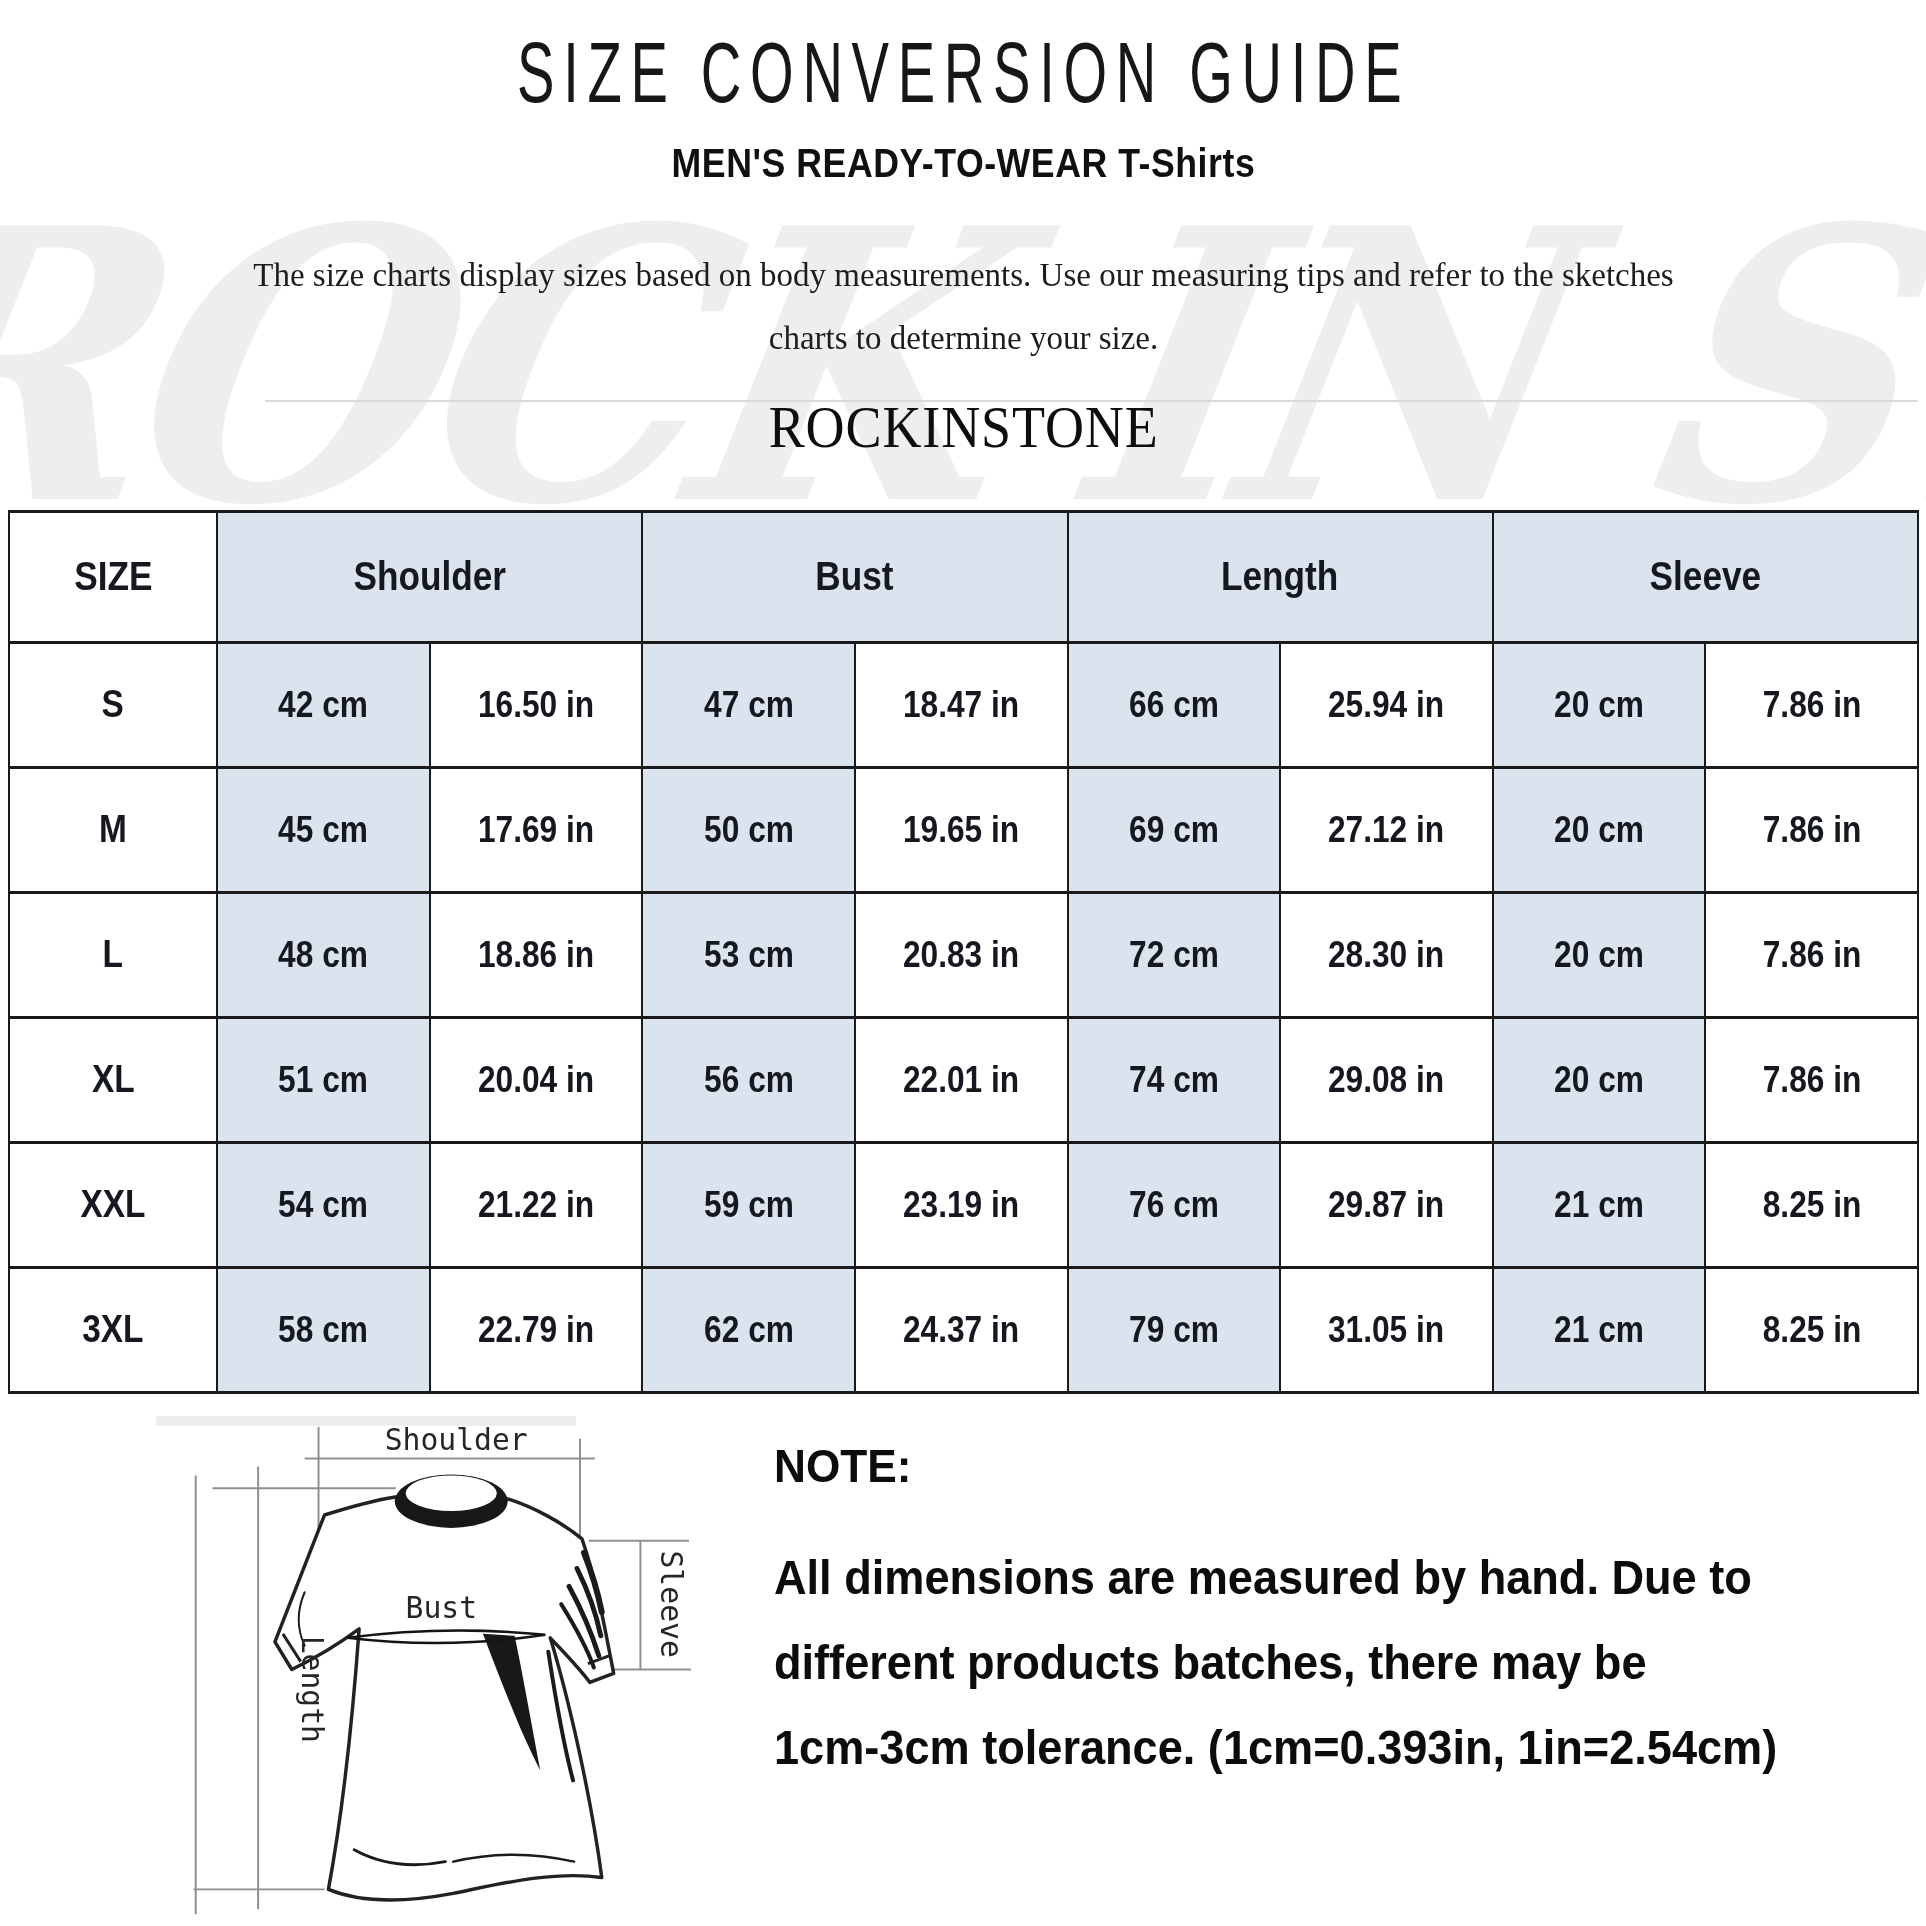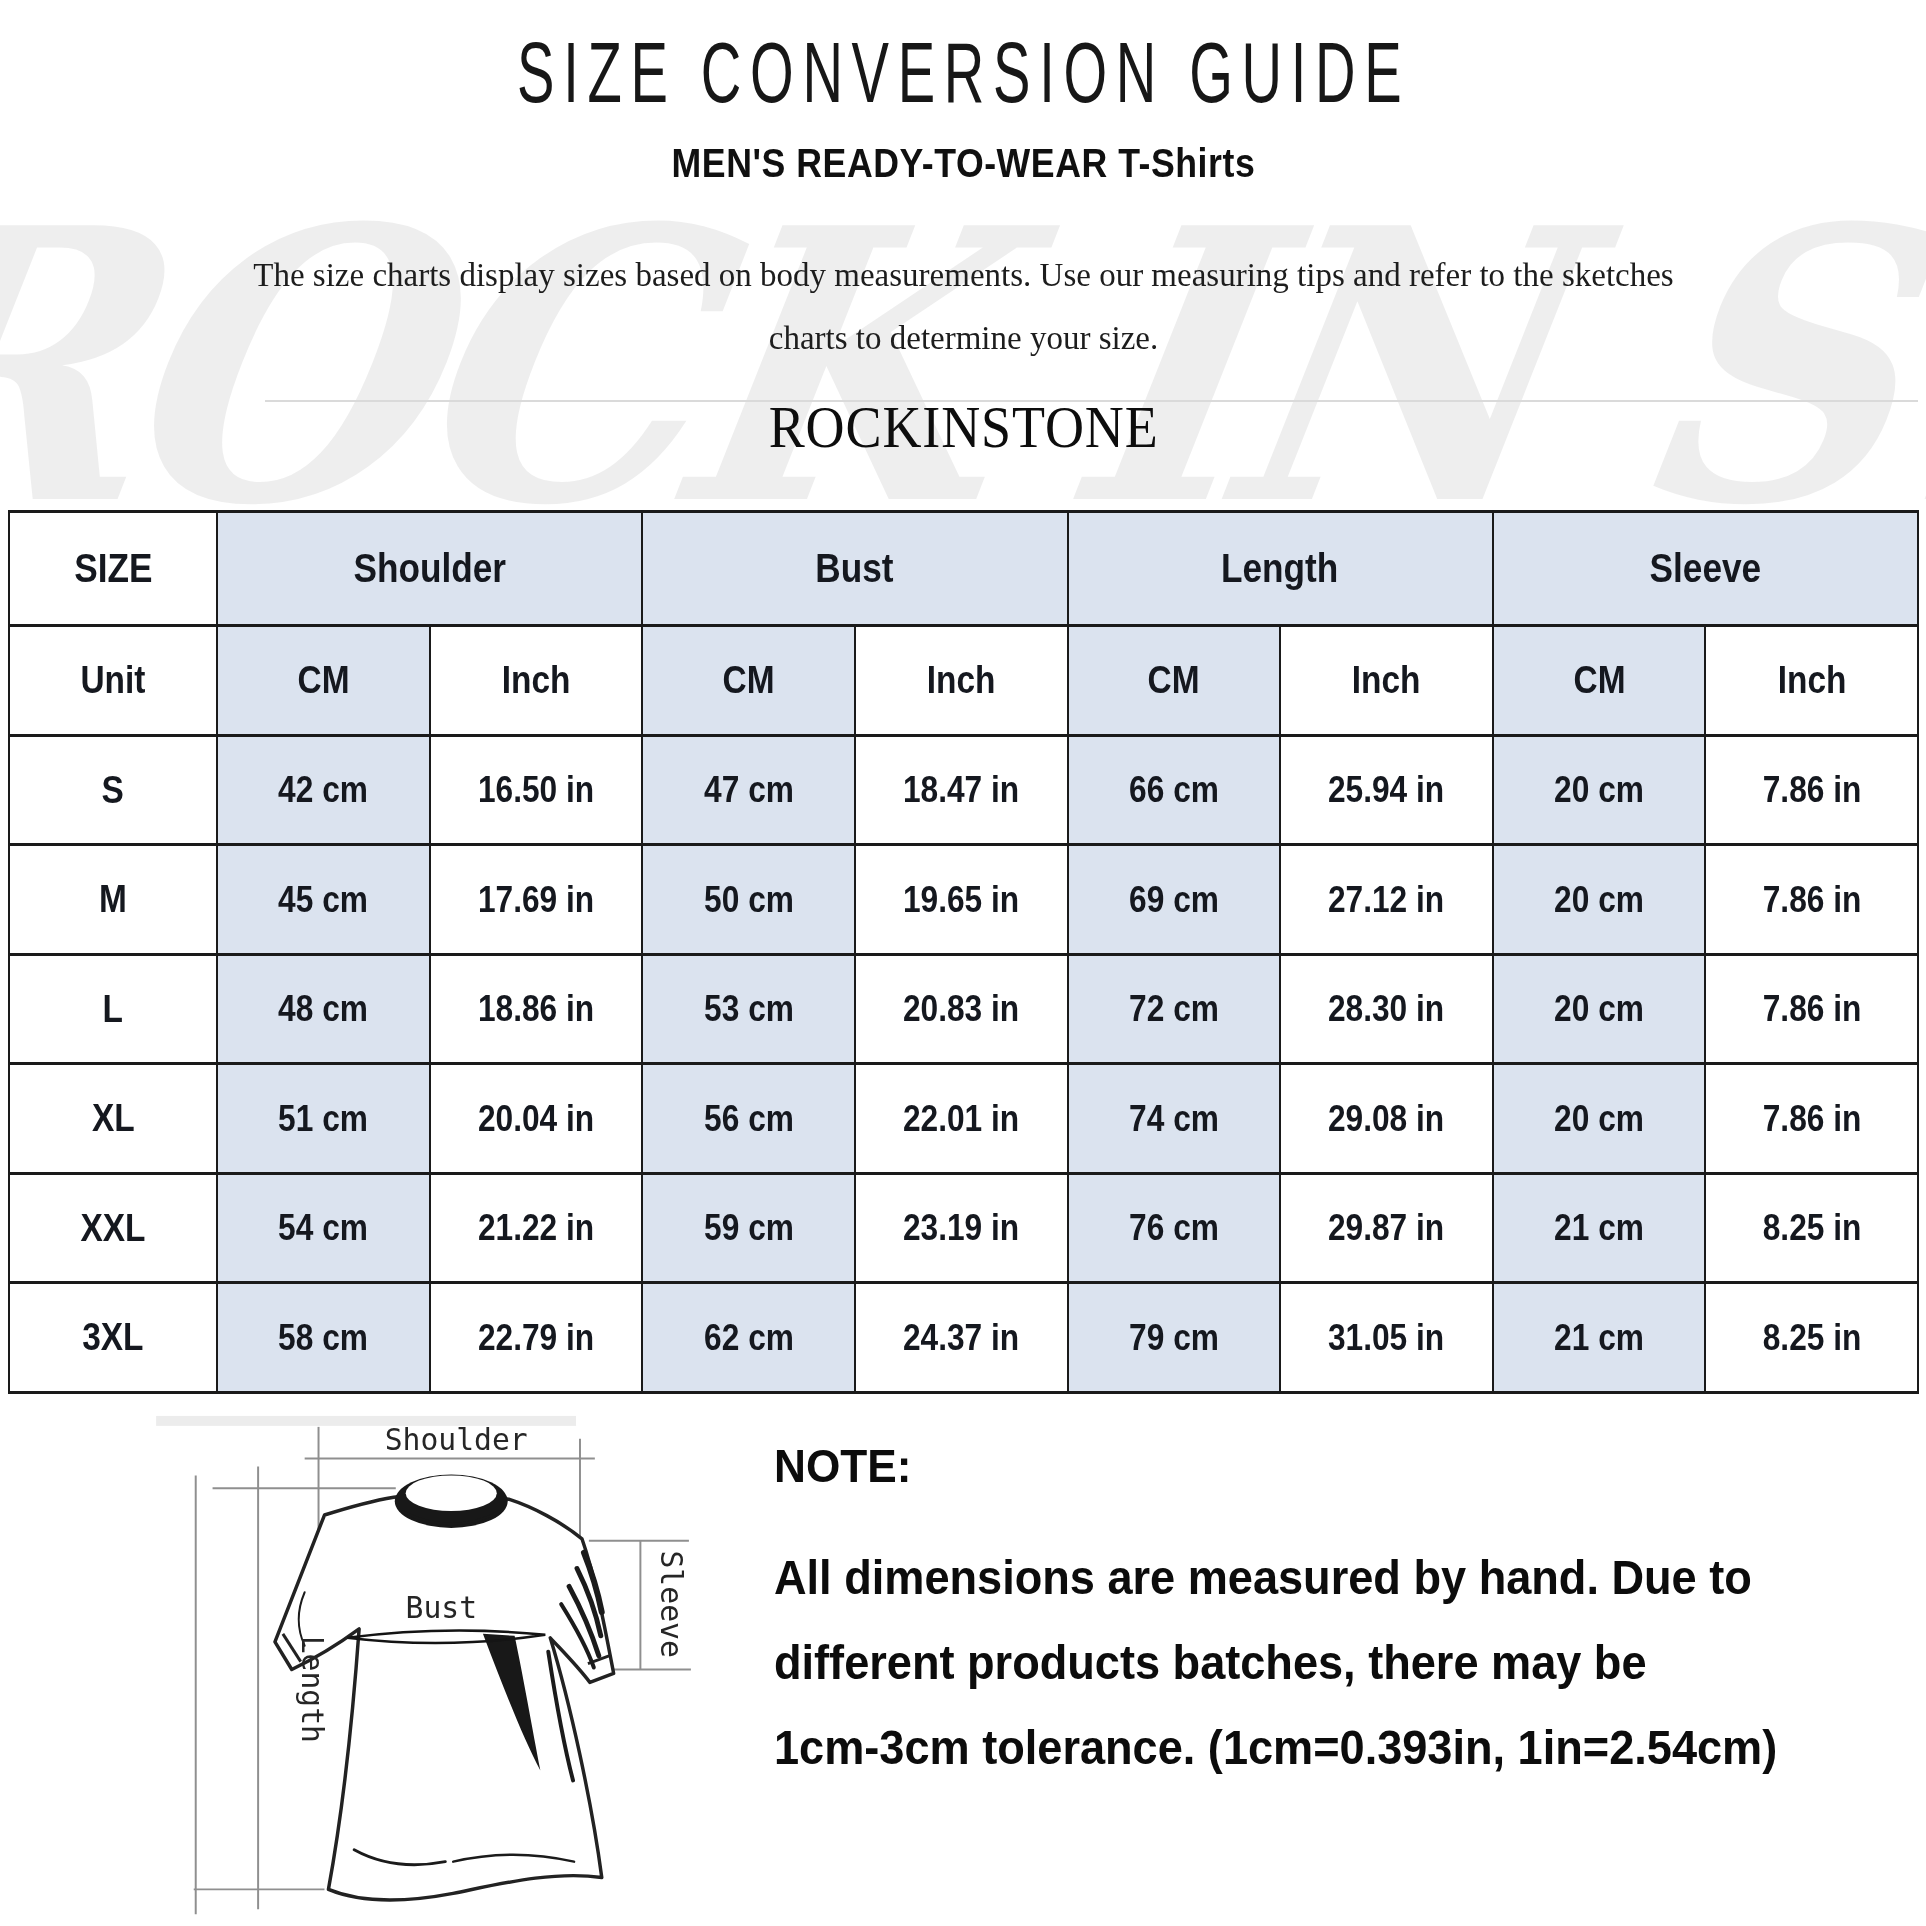--- a/index.html
+++ b/index.html
@@ -92,31 +92,20 @@
   </colgroup>
   <tbody>
   <tr>
     <td><span class="cx h1">SIZE</span></td>
     <td class="b" colspan="2"><span class="cx h1">Shoulder</span></td>
     <td class="b" colspan="2"><span class="cx h1">Bust</span></td>
     <td class="b" colspan="2"><span class="cx h1">Length</span></td>
     <td class="b" colspan="2"><span class="cx h1">Sleeve</span></td>
   </tr>
   <tr>
-    <td><span class="cx h2">Unit</span></td>
-    <td class="b"><span class="cx h2">CM</span></td>
-    <td><span class="cx h2">Inch</span></td>
-    <td class="b"><span class="cx h2">CM</span></td>
-    <td><span class="cx h2">Inch</span></td>
-    <td class="b"><span class="cx h2">CM</span></td>
-    <td><span class="cx h2">Inch</span></td>
-    <td class="b"><span class="cx h2">CM</span></td>
-    <td><span class="cx h2">Inch</span></td>
-  </tr>
-  <tr>
     <td><span class="cx h2">S</span></td>
     <td class="b"><span class="cx v">42 cm</span></td>
     <td><span class="cx v">16.50 in</span></td>
     <td class="b"><span class="cx v">47 cm</span></td>
     <td><span class="cx v">18.47 in</span></td>
     <td class="b"><span class="cx v">66 cm</span></td>
     <td><span class="cx v">25.94 in</span></td>
     <td class="b"><span class="cx v">20 cm</span></td>
     <td><span class="cx v">7.86 in</span></td>
   </tr>

